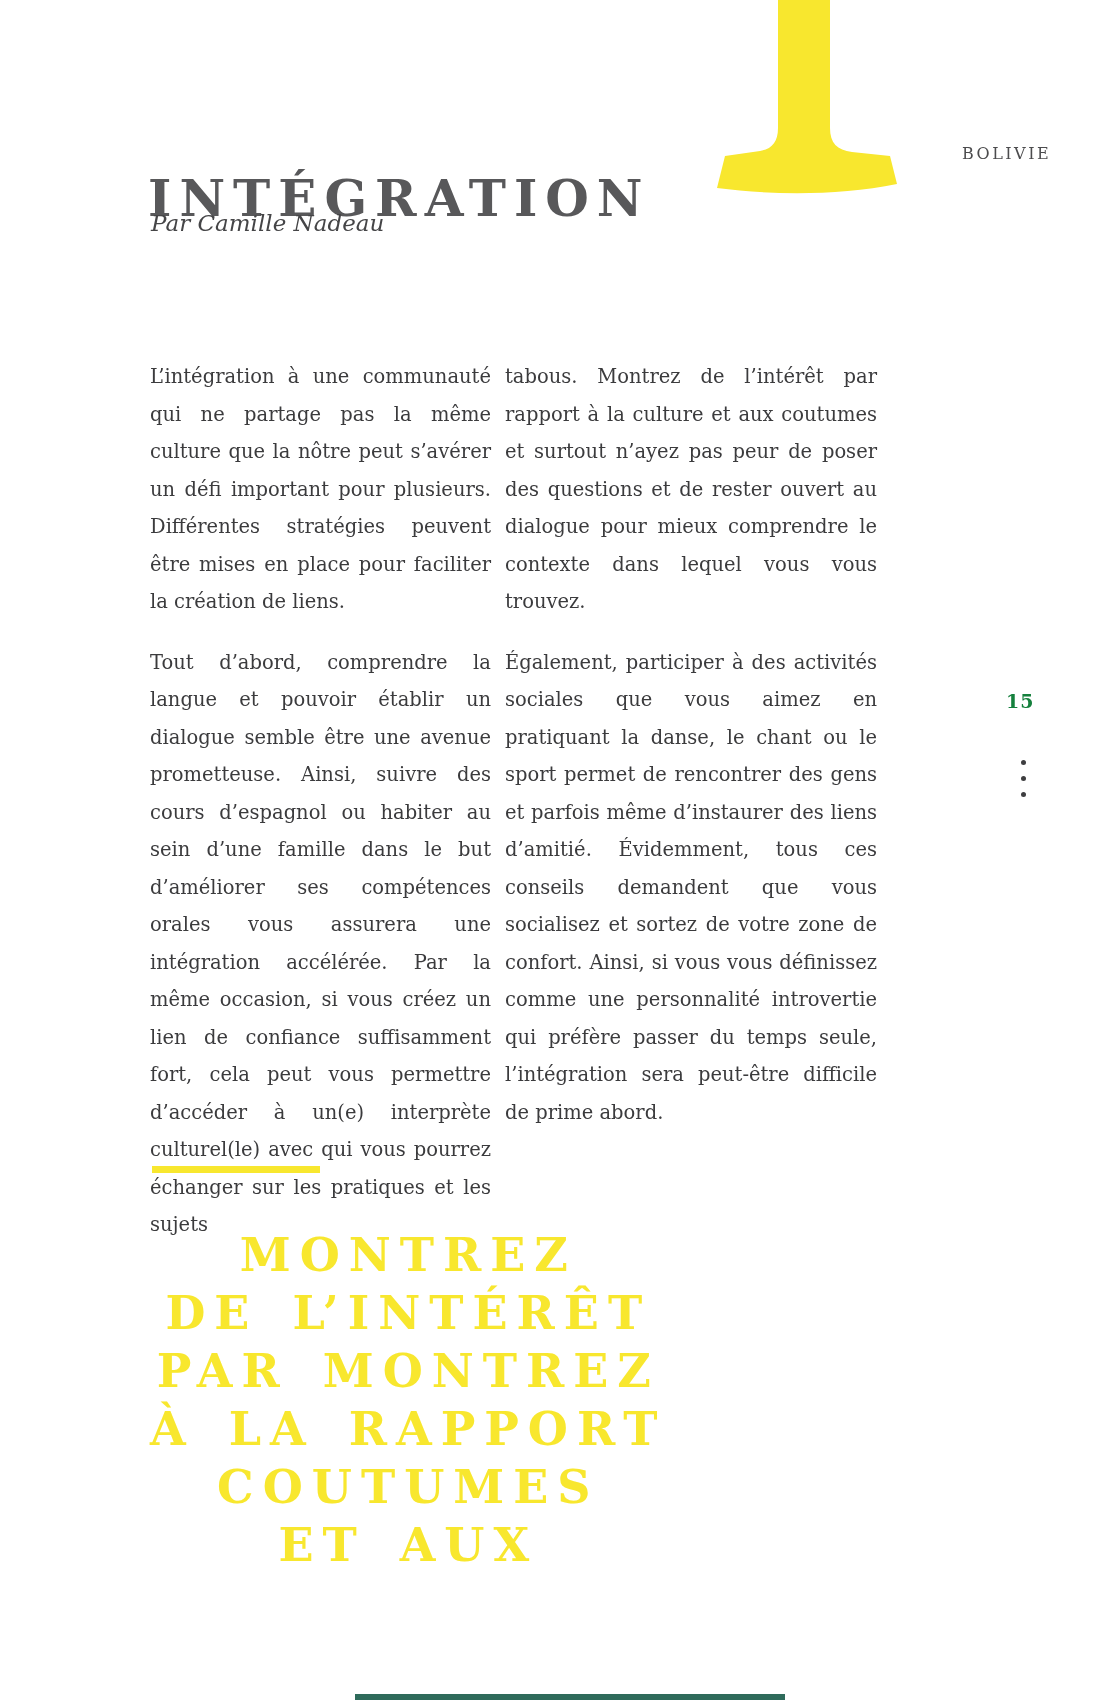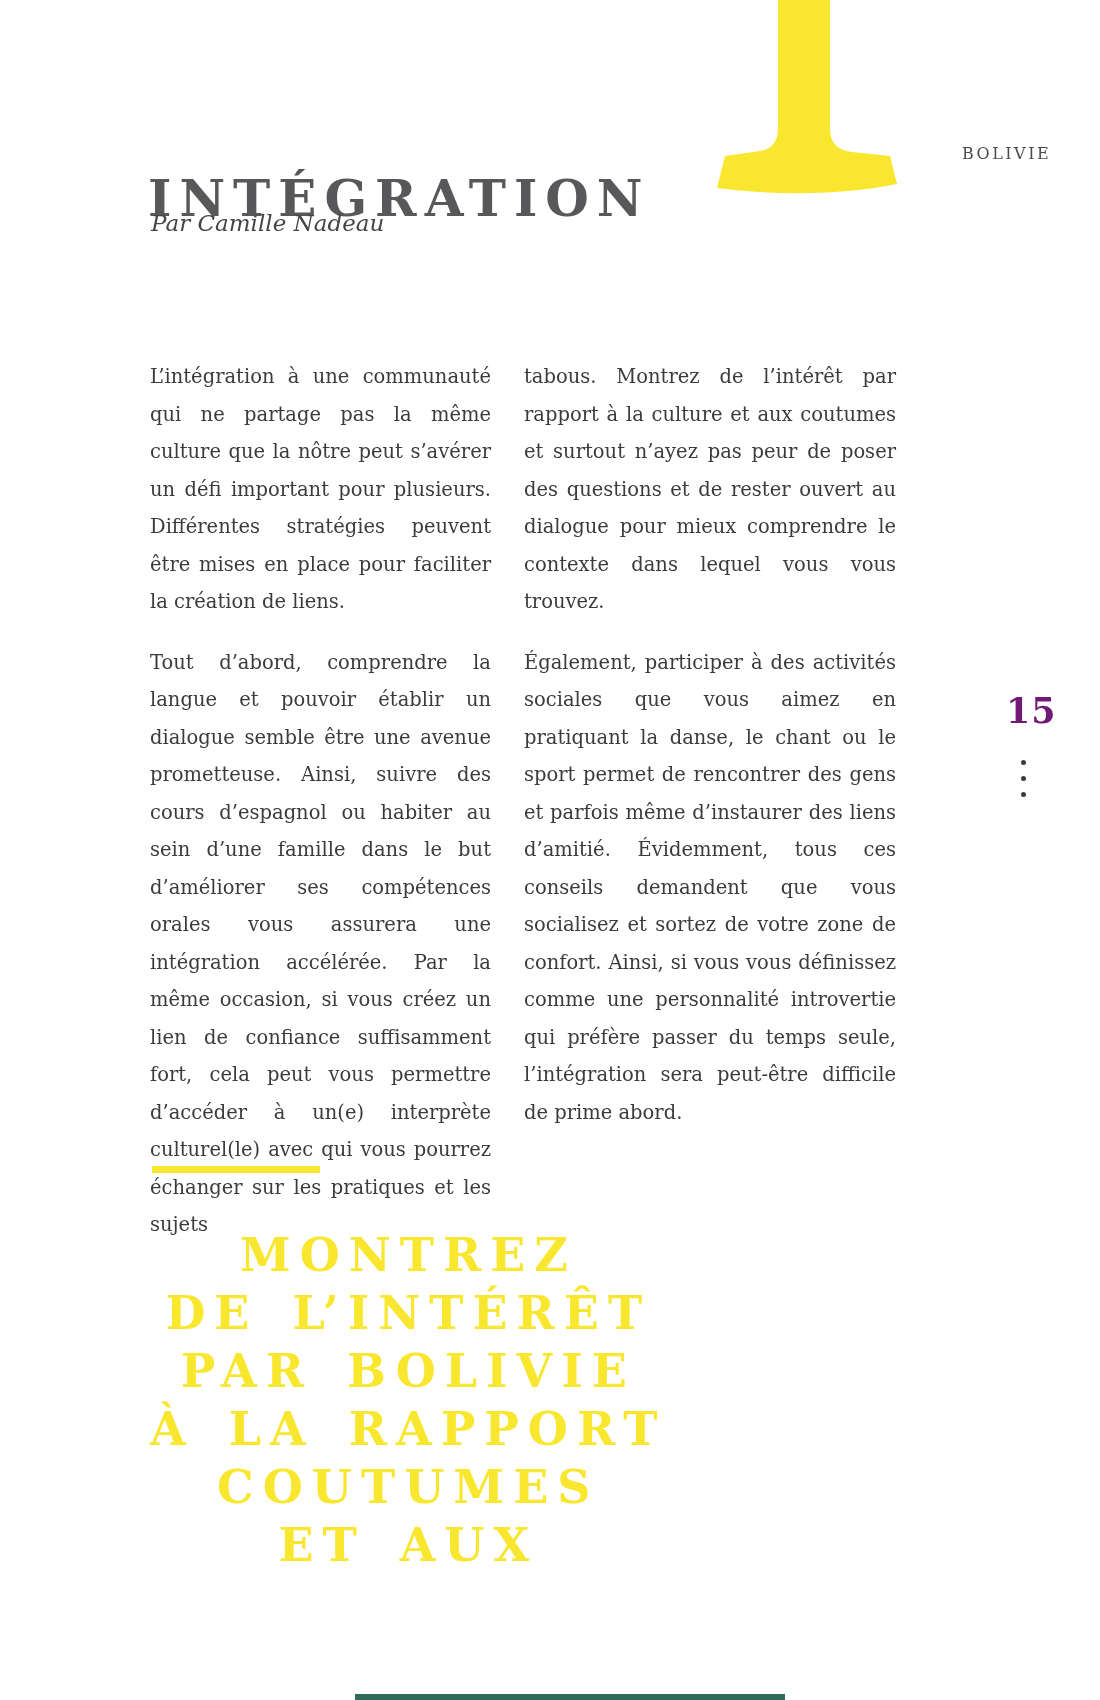--- a/index.html
+++ b/index.html
@@ -33,32 +33,32 @@
     color:var(--title-gray);line-height:58px;white-space:nowrap;
   }
   
   .byline{
     position:absolute;left:151px;top:210px;
     font-style:italic;font-size:23px;color:#454547;
   }
   
   .columns{
     position:absolute;left:150px;top:358px;width:746px;
-    display:flex;gap:33px;
+    display:flex;gap:14px;
     color:var(--body-text);
   }
   .col{font-size:19.5px;line-height:37.5px;text-align:justify;}
   .col-1{width:341px;}
   .col-2{width:372px;}
   .col p{margin:0 0 23px 0;}
   .col p:last-child{margin-bottom:0;}
   
   .page-number{
     position:absolute;left:1006px;top:690px;
-    font-size:35px;font-weight:bold;letter-spacing:1px;color:#701a75;
+    font-size:19px;font-weight:bold;letter-spacing:1px;color:#15803d;
   }
   .dots{position:absolute;left:1021px;top:760px;display:flex;flex-direction:column;align-items:center;}
   .dots .dot{width:5px;height:5px;border-radius:50%;background:#3E3E40;margin-bottom:11px;}
   
   .rule{
     position:absolute;left:152px;top:1166px;width:168px;height:7px;
     background:var(--accent);
   }
   .pullquote{
     position:absolute;left:150px;top:1226px;
@@ -112,21 +112,21 @@
     <span class="dot"></span>
     <span class="dot"></span>
     <span class="dot"></span>
   </div>
 
   <div class="rule"></div>
 
   <div class="pullquote">
     <div>MONTREZ</div>
     <div>DE L’INTÉRÊT</div>
-    <div>PAR BOLIVIE</div>
+    <div>PAR MONTREZ</div>
     <div>À LA RAPPORT</div>
     <div>COUTUMES</div>
     <div>ET AUX</div>
   </div>
 
   <div class="bottom-bar"></div>
 
 </div>
 
 </body></html>

